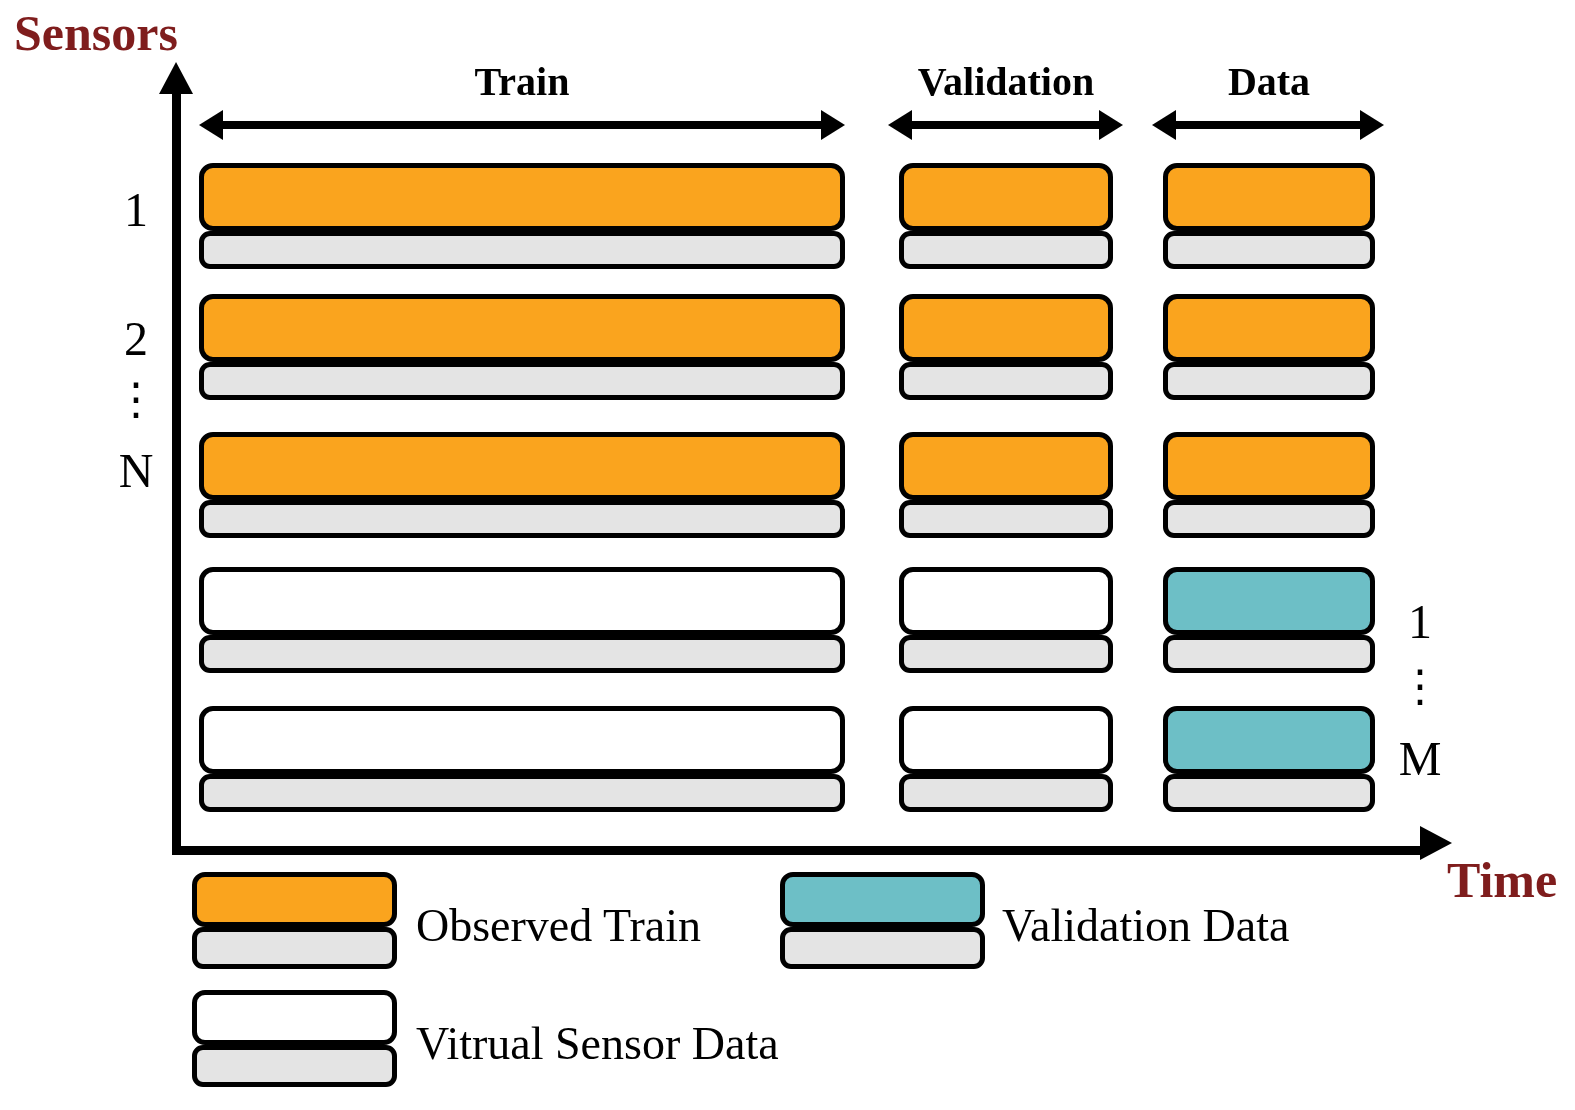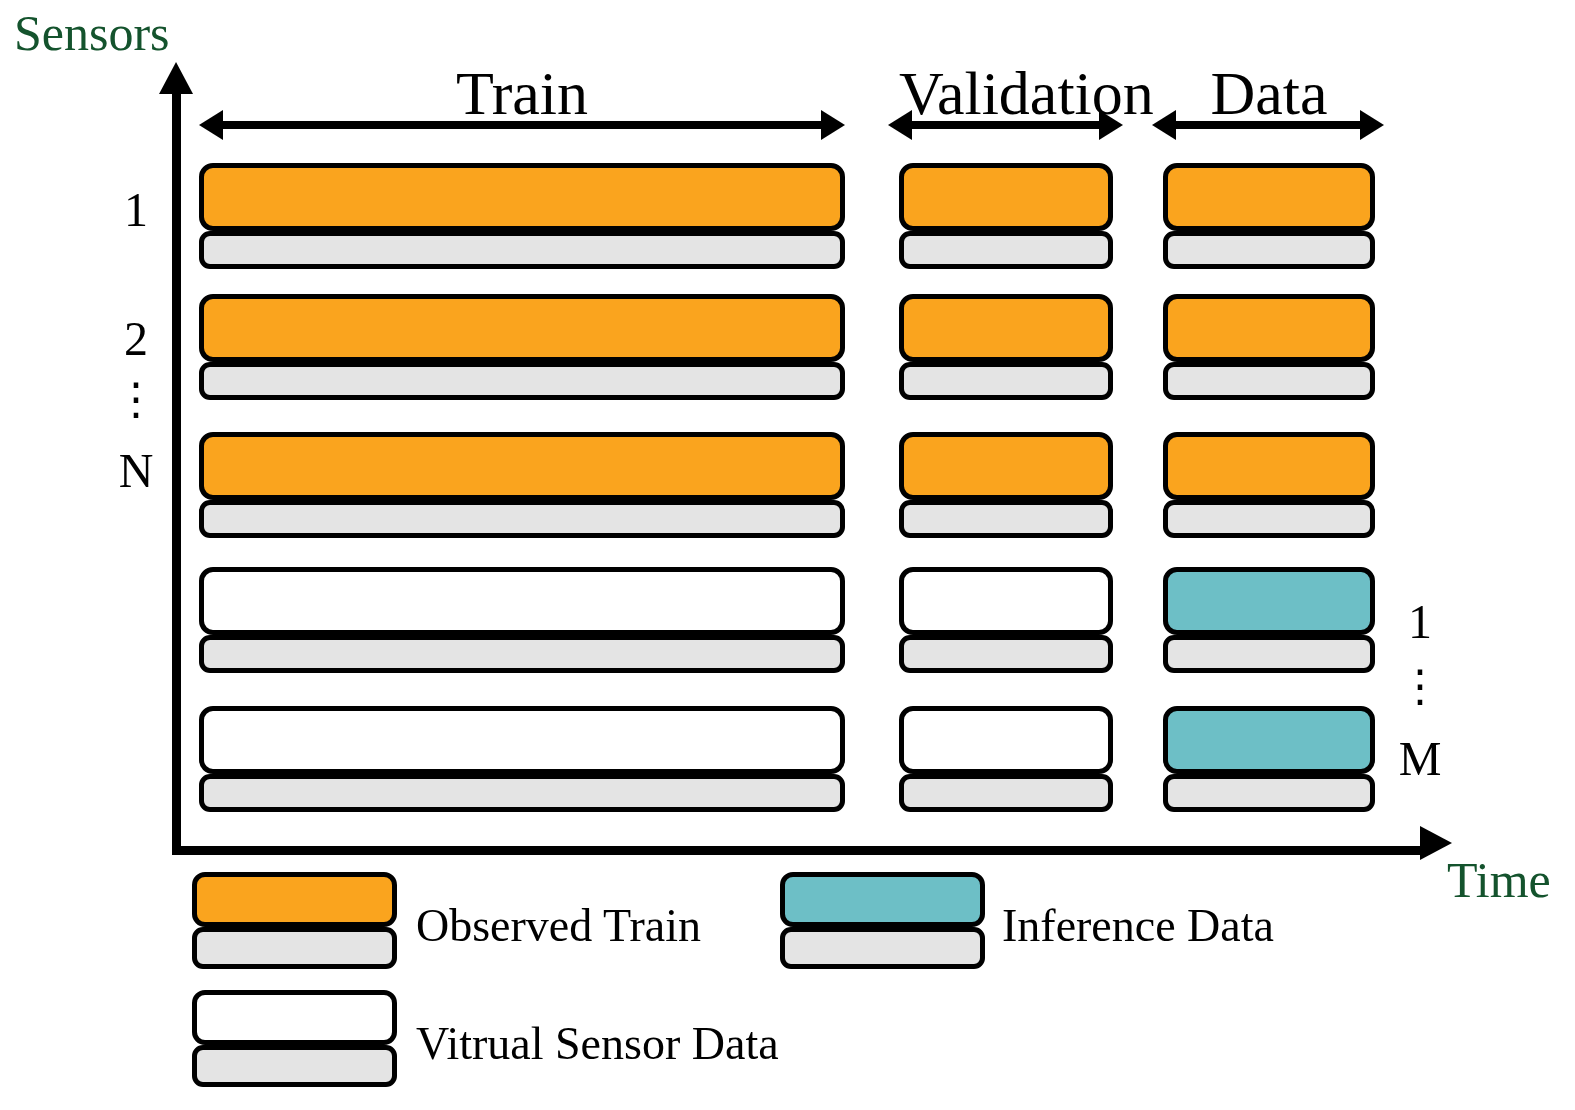--- a/index.html
+++ b/index.html
@@ -17,31 +17,33 @@
     height: 1110px;
     overflow: hidden;
     background: #ffffff;
   }
 
   
   .lbl {
     position: absolute;
     white-space: nowrap;
     line-height: 1;
-    color: #14532d;
+    color: #7f1d1d;
+    font-weight: bold;
   }
   .lbl-axis-y  { font-size: 50px; left: 14px;  top: 8px; }
   .lbl-axis-x  { font-size: 50px; left: 1447px; top: 855px; }
 
   .col-head {
     position: absolute;
-    font-size: 62px;
+    font-size: 40px;
     text-align: center;
     line-height: 1;
     top: 62px;
+    font-weight: bold;
   }
 
   .row-lbl {
     position: absolute;
     font-size: 48px;
     text-align: center;
     line-height: 1;
     width: 60px;
   }
   .dots-lbl {
@@ -261,21 +263,21 @@
           <div class="sw-top" style="background: rgb(250, 164, 30);"></div>
           <div class="sw-bot" style="background: rgb(228, 228, 228);"></div>
         </div>
         <div class="legend-text" style="left: 416px; top: 903px;">Observed Train</div>
       </div>
       <div class="legend-item">
         <div class="legend-swatch" style="left: 780px; top: 872px; width: 205px; height: 97px;">
           <div class="sw-top" style="background: rgb(109, 191, 198);"></div>
           <div class="sw-bot" style="background: rgb(228, 228, 228);"></div>
         </div>
-        <div class="legend-text" style="left: 1002px; top: 903px;">Inference Data</div>
+        <div class="legend-text" style="left: 1002px; top: 903px;">Validation Data</div>
       </div>
       <div class="legend-item">
         <div class="legend-swatch" style="left: 192px; top: 990px; width: 205px; height: 97px;">
           <div class="sw-top" style="background: rgb(255, 255, 255);"></div>
           <div class="sw-bot" style="background: rgb(228, 228, 228);"></div>
         </div>
         <div class="legend-text" style="left: 416px; top: 1021px;">Vitrual Sensor Data</div>
       </div>
     </div>
 

